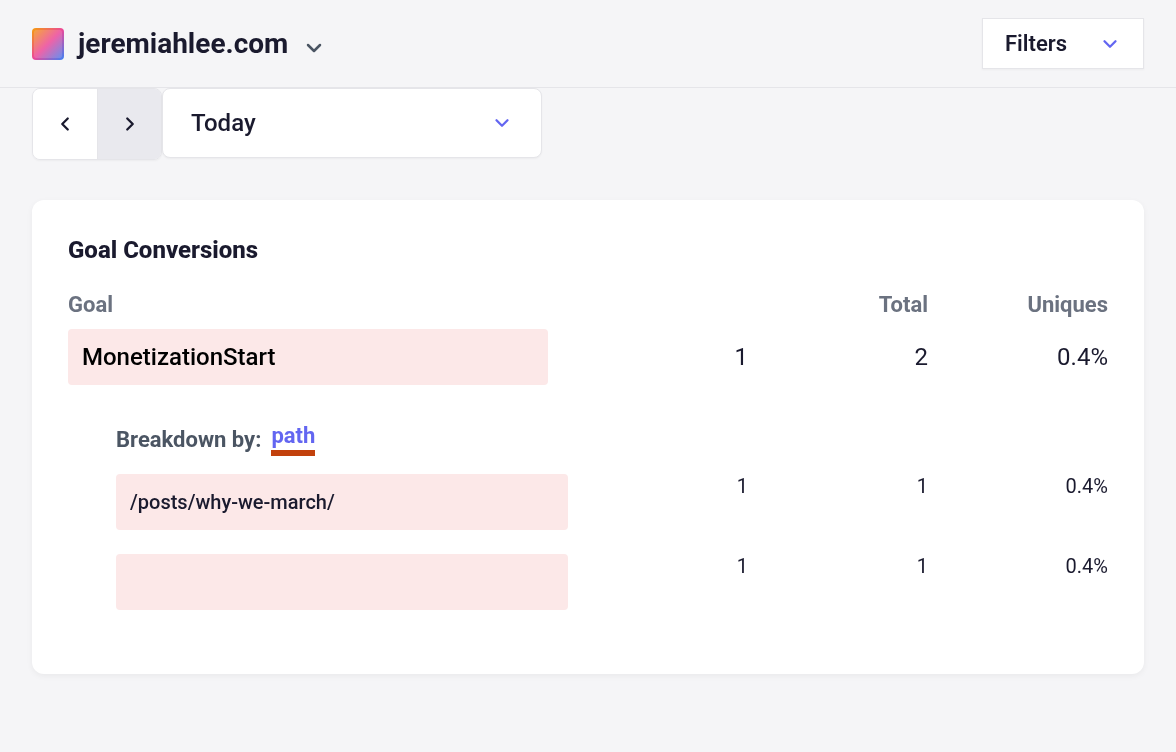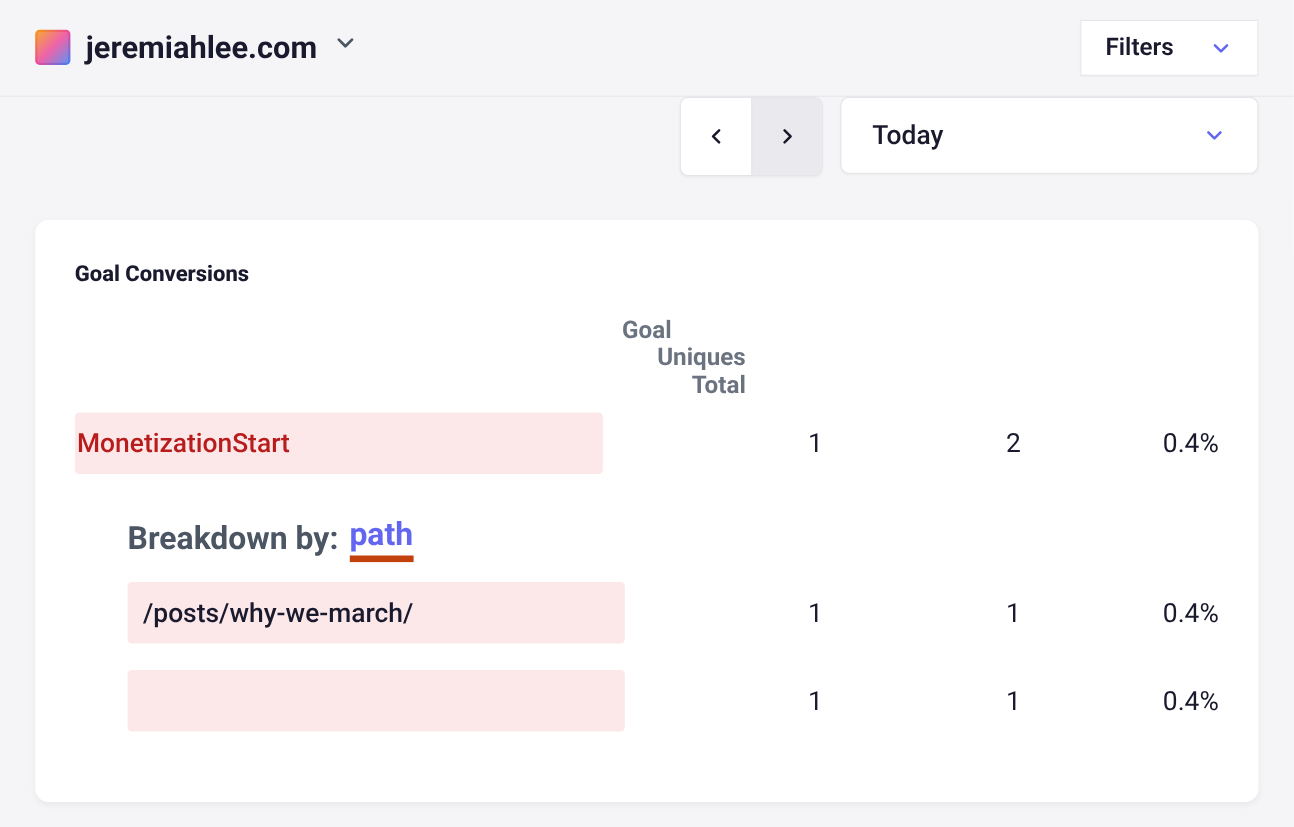--- a/index.html
+++ b/index.html
@@ -17,21 +17,21 @@
     .top-bar {
       background: #f5f5f7;
       padding: 18px 32px;
       display: flex;
       align-items: center;
       justify-content: space-between;
       border-bottom: 1px solid #e5e5e9;
     }
     .top-bar-left {
       display: flex;
-      align-items: flex-start;
+      align-items: flex-end;
       gap: 14px;
     }
     .site-icon {
       width: 32px;
       height: 32px;
       background: linear-gradient(135deg, #f59e0b 0%, #ec4899 50%, #3b82f6 100%);
       border-radius: 4px;
       display: flex;
       align-items: center;
       justify-content: center;
@@ -72,22 +72,20 @@
       cursor: pointer;
       box-shadow: 0 1px 2px rgba(0,0,0,0.04);
     }
     .filters-button .chevron-icon {
       color: #6366f1;
     }
     .controls-row {
       background: #f5f5f7;
       padding: 0 32px 18px 32px;
       display: flex;
-      justify-content: flex-end;
-      gap: 16px;
     }
     .nav-arrows {
       display: flex;
       border: 1px solid #e5e5e9;
       border-radius: 8px;
       overflow: hidden;
       box-shadow: 0 1px 2px rgba(0,0,0,0.04);
     }
     .nav-arrow {
       width: 64px;
@@ -123,33 +121,32 @@
       color: #6366f1;
     }
     .card {
       margin: 22px 32px;
       background: #ffffff;
       border-radius: 12px;
       padding: 36px 36px 40px 36px;
       box-shadow: 0 2px 6px rgba(0,0,0,0.05);
     }
     .card-title {
-      font-size: 20px;
+      font-size: 24px;
       font-weight: 800;
       color: #1a1a2e;
       margin-bottom: 28px;
     }
     .table-header {
       display: flex;
       align-items: center;
       font-size: 22px;
       font-weight: 700;
       color: #6b7280;
       margin-bottom: 12px;
-      flex-direction: column;
     }
     .col-goal { flex: 1; }
     .col-num { width: 180px; text-align: right; }
     .goal-row {
       display: flex;
       align-items: center;
       font-size: 24px;
       color: #1a1a2e;
       margin-bottom: 8px;
       height: 56px;
@@ -164,43 +161,42 @@
     .goal-bar-bg {
       position: absolute;
       left: 0;
       top: 0;
       bottom: 0;
       background: #fce8e8;
       border-radius: 4px;
     }
     .goal-label {
       position: relative;
-      padding-left: 2px;
+      padding-left: 14px;
       font-weight: 500;
-      color: #b91c1c;
+      color: #000000;
     }
     .breakdown-row {
       display: flex;
       align-items: center;
-      font-size: 29px;
+      font-size: 22px;
       font-weight: 700;
       color: #4b5563;
       margin: 38px 0 18px 48px;
     }
     .breakdown-link {
       color: #6366f1;
       border-bottom: 6px solid #c2410c;
       padding-bottom: 2px;
       margin-left: 10px;
       font-weight: 700;
     }
     .sub-row {
       display: flex;
-      align-items: center;
-      font-size: 24px;
+      font-size: 20px;
       color: #1a1a2e;
       margin-bottom: 24px;
       height: 56px;
     }
     .sub-bar {
       flex: 1;
       margin-left: 48px;
       position: relative;
       height: 56px;
       display: flex;
@@ -269,22 +265,22 @@
         </svg>
     </span>
   </div>
 </div>
 
 <div class="card">
   <h2 class="card-title">Goal Conversions</h2>
 
   <div class="table-header">
     <div class="col-goal">Goal</div>
+    <div class="col-num">Total</div>
     <div class="col-num">Uniques</div>
-    <div class="col-num">Total</div>
   </div>
 
   <div class="goal-row">
     <div class="goal-bar">
       <div class="goal-bar-bg" style="width:96%"></div>
       <span class="goal-label">MonetizationStart</span>
     </div>
     <div class="col-num">1</div>
     <div class="col-num">2</div>
     <div class="col-num">0.4%</div>

